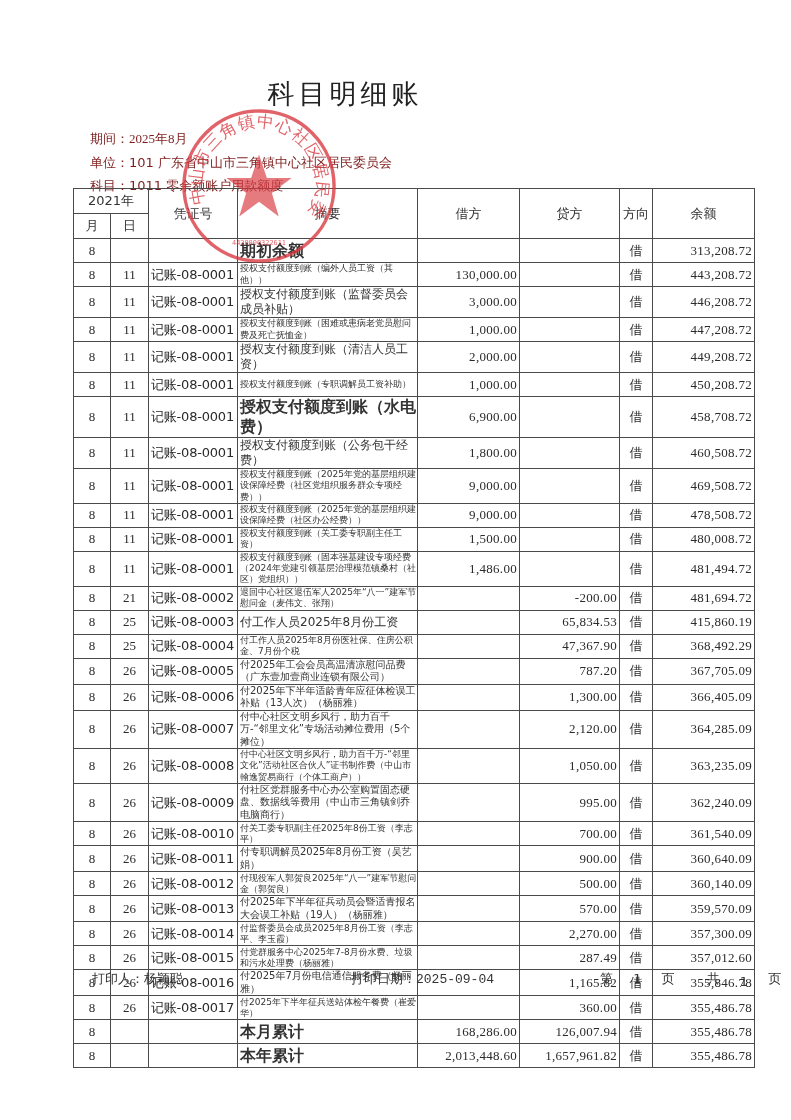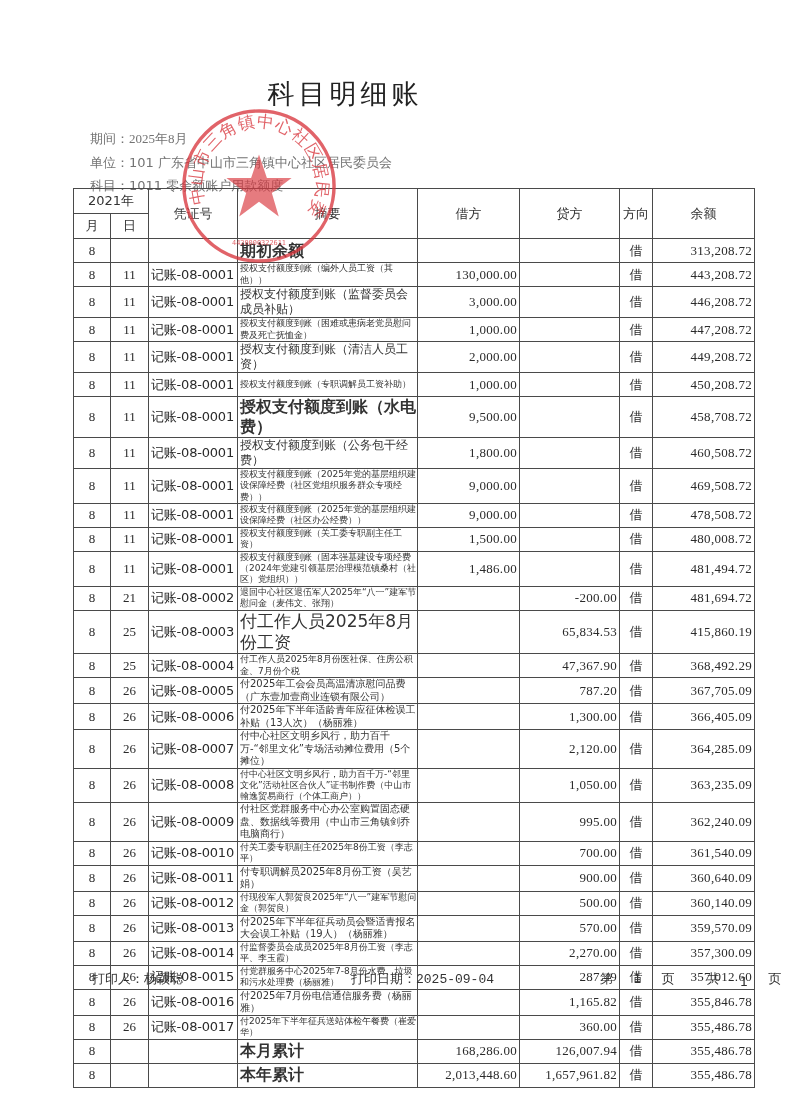--- a/index.html
+++ b/index.html
@@ -1,37 +1,37 @@
 <!DOCTYPE html>
 <html><head>
 <meta charset="utf-8">
 <style>
   html, body { margin:0; padding:0; background:#ffffff; }
   body { width:791px; height:1120px; position:relative; overflow:hidden;
          font-family: "DejaVu Serif", "Liberation Serif", serif; color:#2a2a2a; }
   .title { position:absolute; left:0; width:690px; top:76px; text-align:center;
            font-size:27px; letter-spacing:4px; color:#222; font-family:"DejaVu Sans", sans-serif; }
-  .meta { position:absolute; left:90px; font-size:13px; color:#737373; font-family:"DejaVu Sans", sans-serif; }
+  .meta { position:absolute; left:90px; font-size:13px; color:#7f1d1d; font-family:"DejaVu Sans", sans-serif; }
   .meta .v { font-family:"Liberation Serif", serif; }
   table.ledger { position:absolute; left:73px; top:188px; border-collapse:collapse;
                  table-layout:fixed; width:681px; }
   table.ledger td, table.ledger th { border:1px solid #4a4a4a; padding:0; font-weight:normal;
                  overflow:hidden; }
   table.ledger th { font-size:13px; color:#333; height:24px; font-family:"DejaVu Sans", sans-serif; }
   table.ledger td { height:23px; font-size:13px; }
   .num { text-align:right; padding-right:2px !important; font-family:"Liberation Serif", serif;
          font-size:14px; letter-spacing:0.3px; }
   .vou { font-family:"DejaVu Sans", sans-serif; font-size:13.5px; padding-left:2px !important; letter-spacing:-0.2px; white-space:nowrap; }
   .md { font-family:"Liberation Serif", serif; font-size:14px; text-align:center; }
   .sum { padding-left:2px !important; font-family:"DejaVu Sans", sans-serif; line-height:1.25; color:#333; }
   .sum.s1 { font-size:9px; }
   .sum.s2 { font-size:10px; }
   .sum.s3 { font-size:12px;margin-left:20px; }
   .sum.s4 { font-size:16px;font-weight:bold; }
-  .sum.s5 { font-size:17px; }
+  .sum.s5 { font-size:12px; }
   .dir { text-align:center; font-family:"DejaVu Sans", sans-serif; font-size:13px; }
   .footer { position:absolute; top:970px; font-size:13px; color:#333; font-family:"DejaVu Sans", sans-serif; }
   .stamp { position:absolute; left:180px; top:107px; width:158px; height:158px; pointer-events:none; opacity:0.78; }
 </style>
 </head>
 <body>
 
 <div class="title">科目明细账</div>
 
 <div class="meta" style="top:130px;">
@@ -129,21 +129,21 @@
         <td class="num">1,000.00</td>
         <td class="num"></td>
         <td class="dir">借</td>
         <td class="num">450,208.72</td>
       </tr>
       <tr>
         <td class="md">8</td>
         <td class="md">11</td>
         <td class="vou">记账-08-0001</td>
         <td class="sum s4">授权支付额度到账（水电费）</td>
-        <td class="num">9,500.00</td>
+        <td class="num">6,900.00</td>
         <td class="num"></td>
         <td class="dir">借</td>
         <td class="num">458,708.72</td>
       </tr>
       <tr>
         <td class="md">8</td>
         <td class="md">11</td>
         <td class="vou">记账-08-0001</td>
         <td class="sum s3">授权支付额度到账（公务包干经费）</td>
         <td class="num">1,800.00</td>

